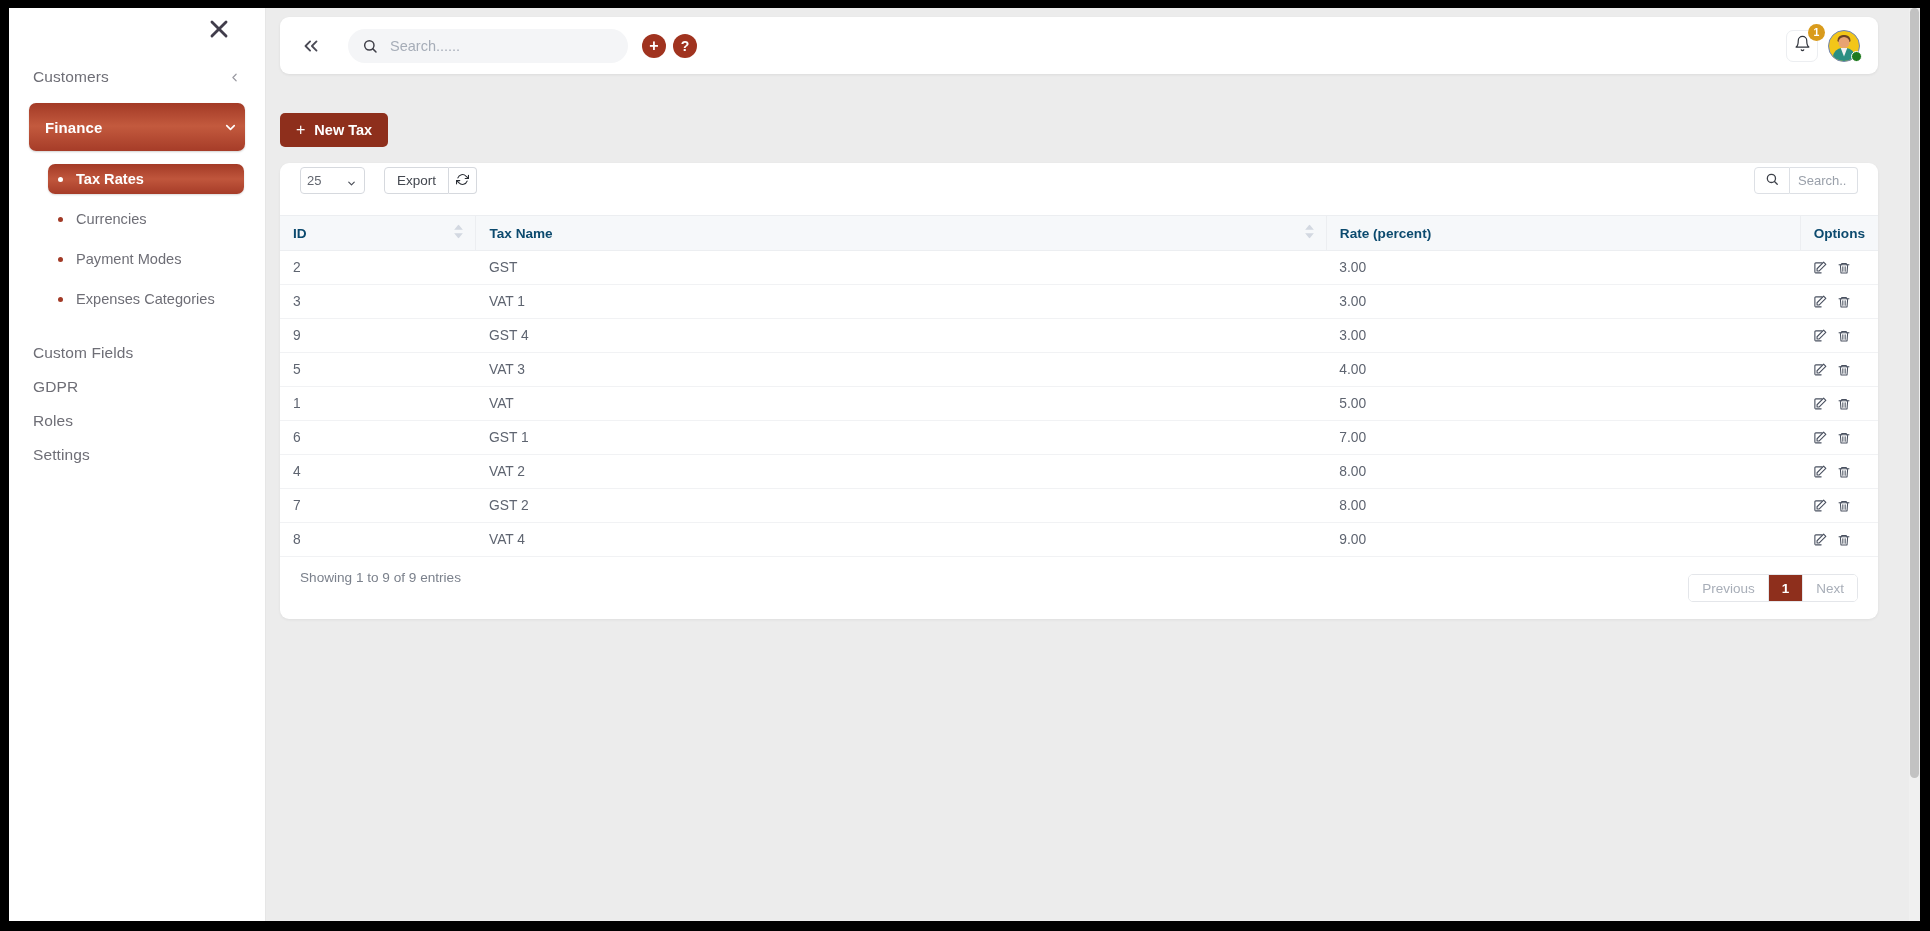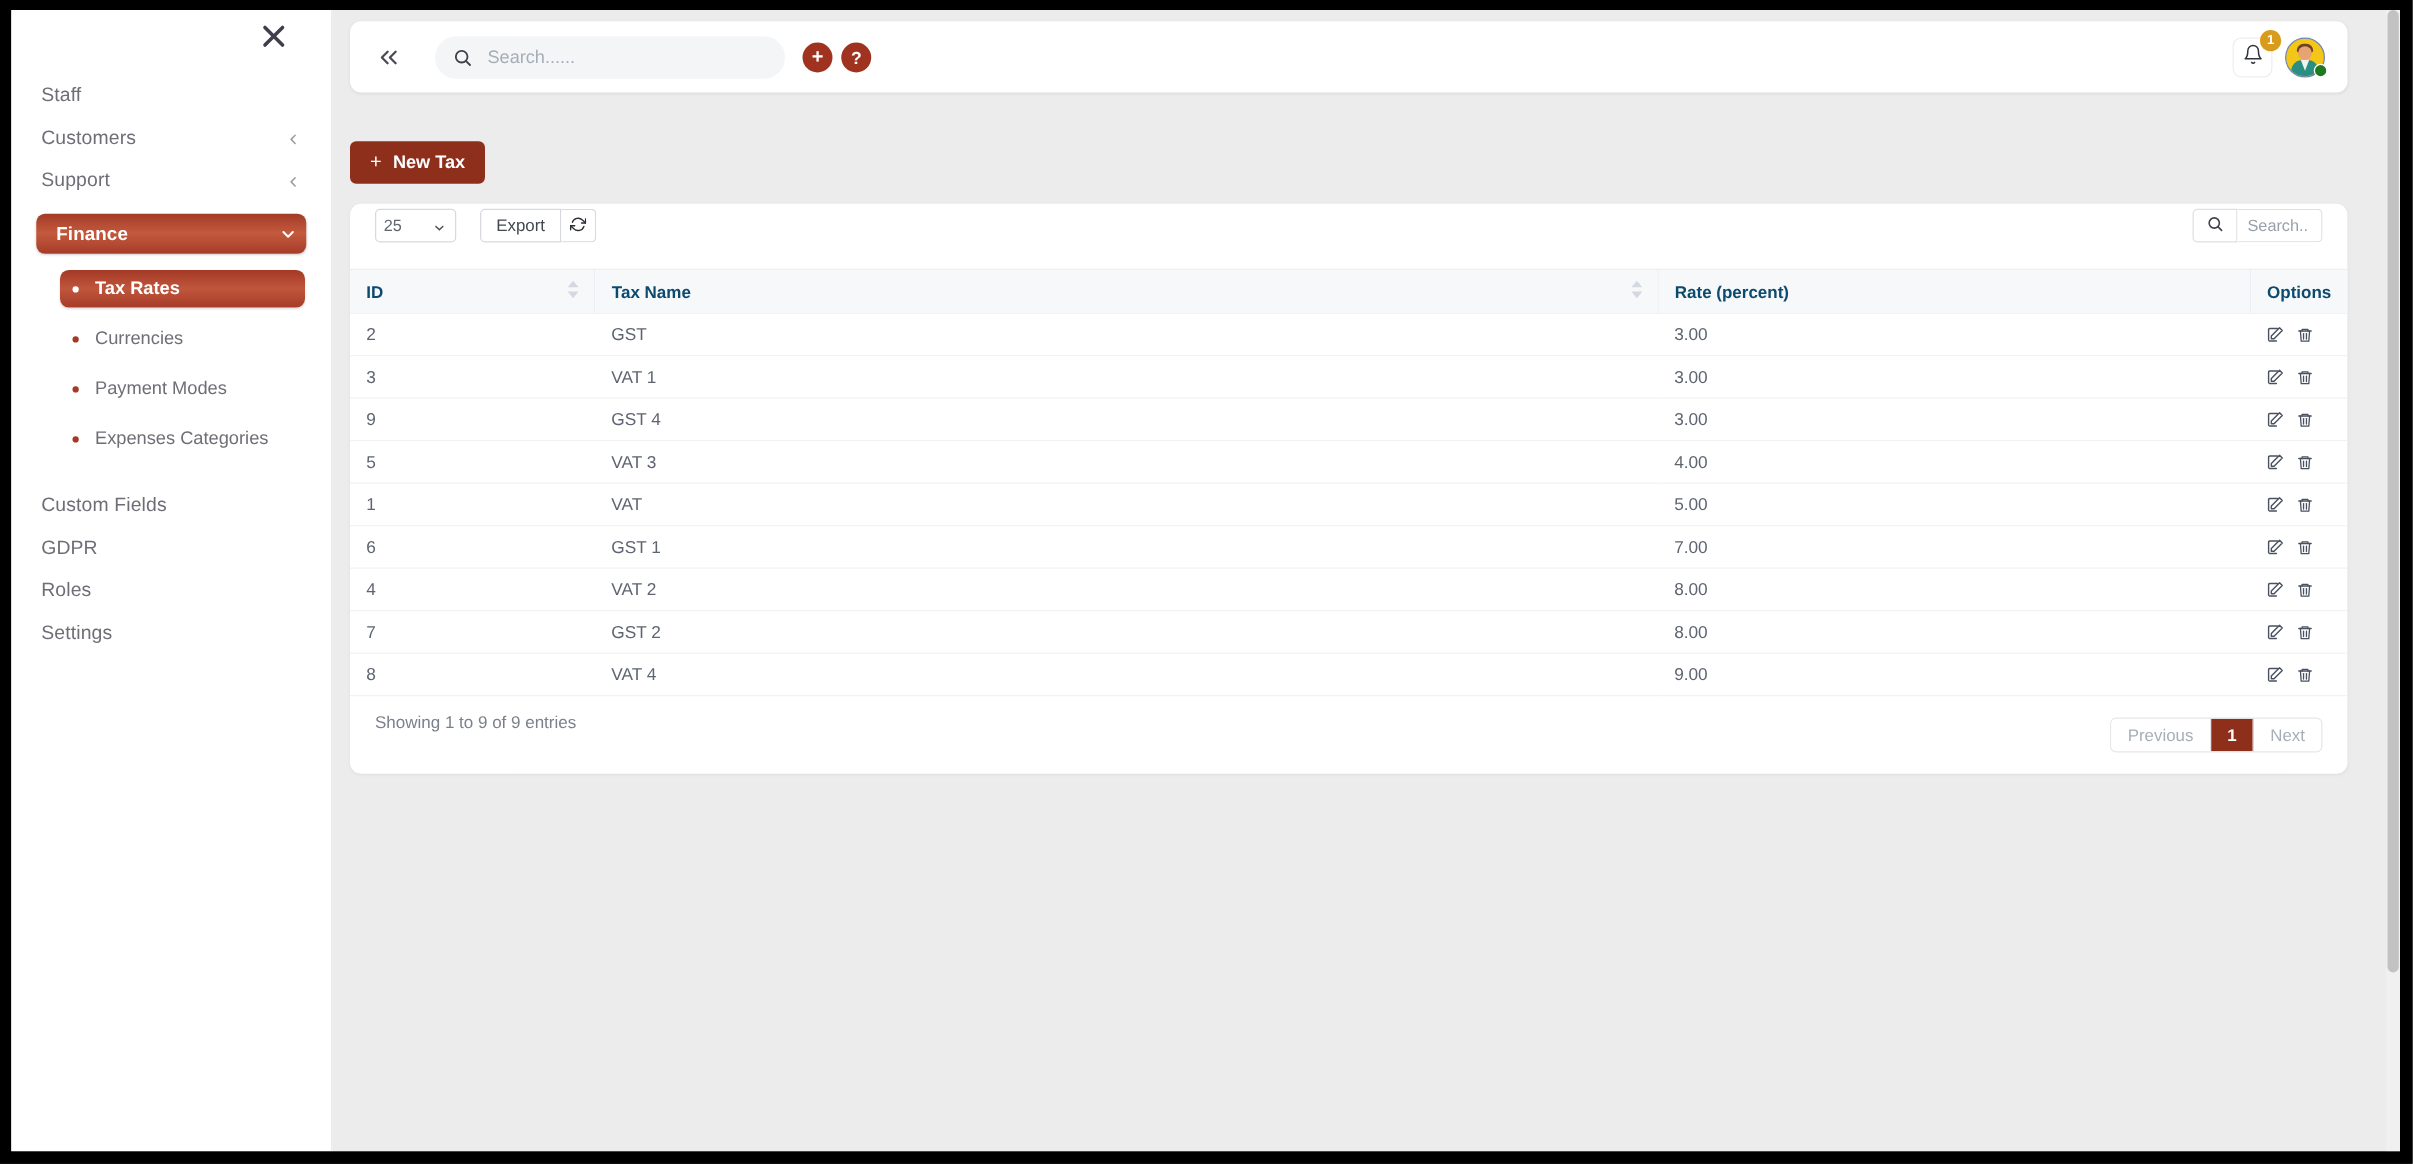--- a/index.html
+++ b/index.html
@@ -66,21 +66,21 @@
     color: #9a9aa2;
     display: flex; align-items: center; justify-content: center;
     margin-right: 3px;
   }
   .nav-item.spacer-top { margin-top: 9px; }
 
   .nav-item.active {
     background: linear-gradient(180deg,#a33a26 0%, #c35a3e 48%, #a63c28 100%);
     color: #ffffff;
     border-radius: 7px;
-    height: 32px;
+    height: 48px;
     font-weight: 600;
     font-size: 15px;
     padding-left: 16px;
     margin-left: -1px;
     margin-right: -1px;
     box-shadow: 0 1px 2px rgba(0,0,0,.18);
   }
   .nav-item.active .chev { color: #fff; width: 16px; margin-right: 7px; }
 
   
@@ -489,41 +489,30 @@
       <div class="close-x">
         <svg width="26" height="26" viewBox="0 0 24 24" fill="none" stroke="currentColor" stroke-width="2.6" stroke-linecap="round">
           <line x1="5.5" y1="5.5" x2="18.5" y2="18.5"></line>
             <line x1="18.5" y1="5.5" x2="5.5" y2="18.5"></line>
         </svg>
       </div>
     </div>
 
     <nav class="nav-list">
 
-      <div class="nav-item">
-        <span class="label">Staff</span>
-      </div>
 
       <div class="nav-item">
         <span class="label">Customers</span>
         <span class="chev">
           <svg width="13" height="13" viewBox="0 0 24 24" fill="none" stroke="currentColor" stroke-width="2.2" stroke-linecap="round" stroke-linejoin="round">
               <polyline points="15 18 9 12 15 6"></polyline>
             </svg>
         </span>
       </div>
 
-      <div class="nav-item">
-        <span class="label">Support</span>
-        <span class="chev">
-          <svg width="13" height="13" viewBox="0 0 24 24" fill="none" stroke="currentColor" stroke-width="2.2" stroke-linecap="round" stroke-linejoin="round">
-              <polyline points="15 18 9 12 15 6"></polyline>
-            </svg>
-        </span>
-      </div>
 
       <div class="nav-item active spacer-top">
         <span class="label">Finance</span>
         <span class="chev">
           <svg width="15" height="15" viewBox="0 0 24 24" fill="none" stroke="currentColor" stroke-width="2.6" stroke-linecap="round" stroke-linejoin="round">
               <polyline points="6 9 12 15 18 9"></polyline>
             </svg>
         </span>
       </div>
 

